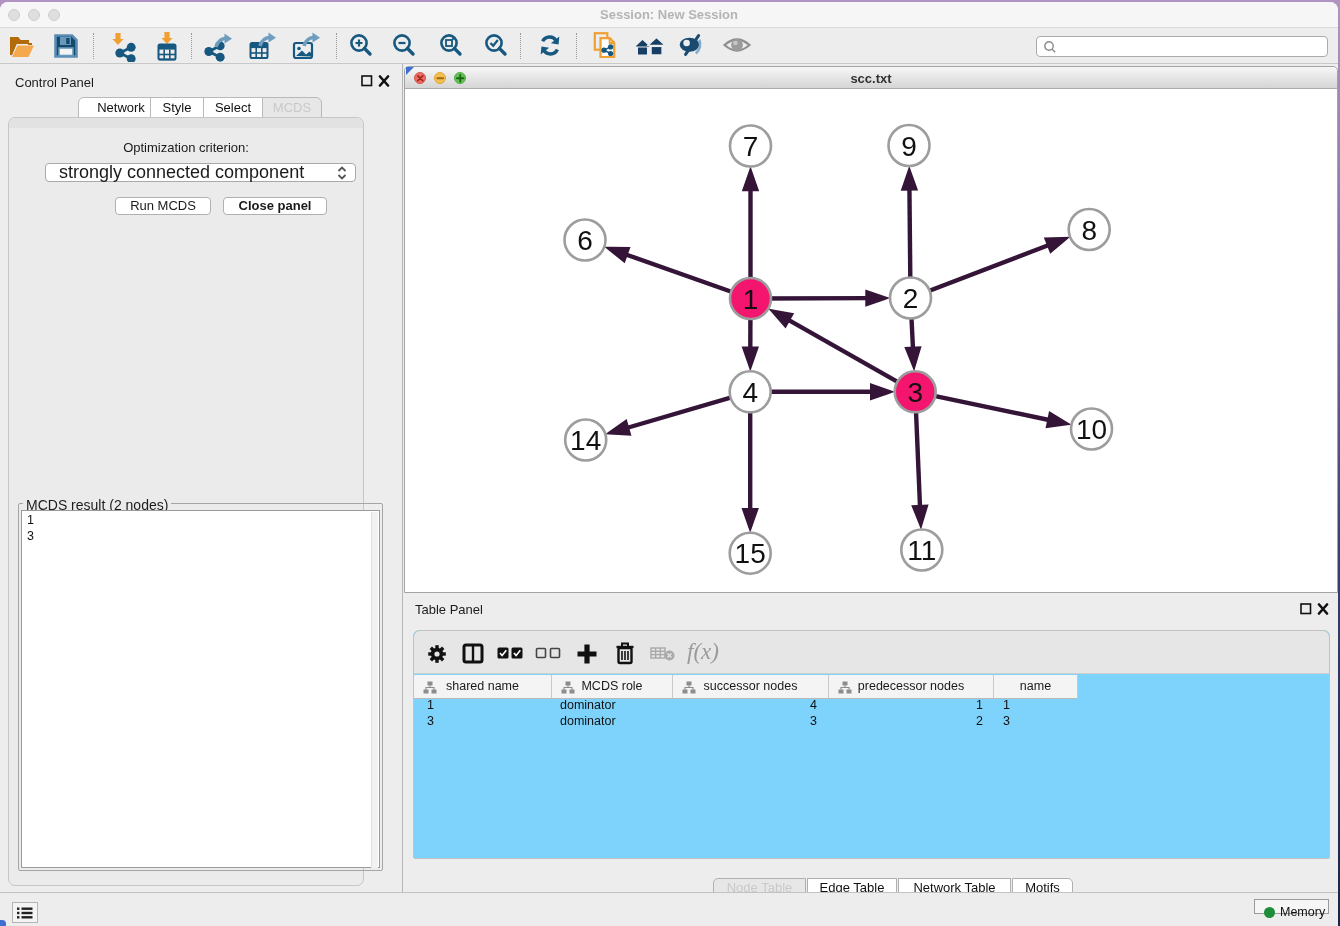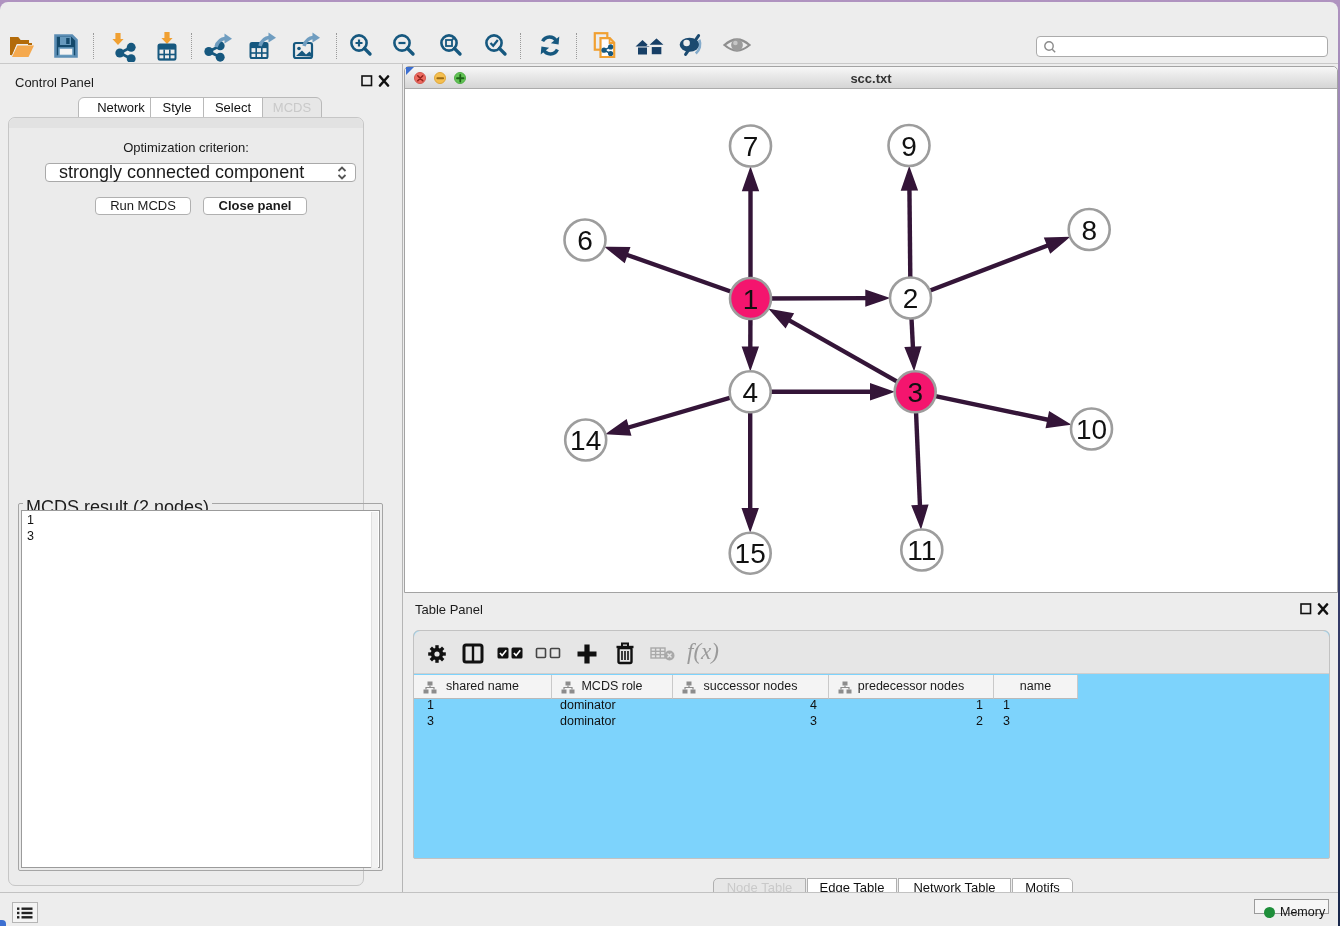--- a/index.html
+++ b/index.html
@@ -27,25 +27,25 @@
 .paneltitle { font-size:13px; color:#1c1c1c; }
 #cptabs { position:absolute; top:33px; left:0; width:403px; }
 .tab { position:absolute; top:0; height:21px; background:#fff; border:1px solid #b9b9b9;
   font-size:13px; color:#111; text-align:center; line-height:19px; }
 #cpinner { position:absolute; left:8px; top:53px; width:356px; height:769px;
   background:#ebebeb; border:1px solid #c6c6c6; border-radius:7px; }
 #combo { position:absolute; left:36px; top:45px; width:311px; height:19px; background:#fff;
   border:1px solid #a9a9a9; border-radius:4px; font-size:18px; color:#1a1a1a; line-height:17px;
   padding-left:13px; }
 .btn { position:absolute; top:79px; height:18px; background:#fff; border:1px solid #b0b0b0;
-  border-radius:4px; font-size:13px; color:#1a1a1a; text-align:center; line-height:16px; }
+  border-radius:4px; font-size:13px; color:#1a1a1a; text-align:center; line-height:16px;margin-left:20px; }
 #fieldset { position:absolute; left:9px; top:385px; width:365px; height:368px;
   border:1px solid #a5a5a5; border-radius:2px; }
 #fieldlegend { position:absolute; left:4px; top:-7px; background:#ebebeb; padding:0 3px;
-  font-size:18px; color:#1c1c1c; }
+  font-size:14px; color:#1c1c1c; }
 #resultbox { position:absolute; left:2px; top:6px; width:359px; height:358px; background:#fff;
   border:1px solid #9b9b9b; font-size:12.5px; color:#111; line-height:15.8px; padding:2px 0 0 5px; }
 #rscroll { position:absolute; right:1px; top:1px; width:7px; height:356px; background:#f2f2f2;
   border-left:1px solid #e0e0e0; }
 
 #netwin { position:absolute; left:404px; top:64px; width:934px; height:527px;
   background:#fff; border:1px solid #a3a3a3; border-radius:5px 5px 0 0; }
 #nettitle { position:absolute; left:0; top:0; width:932px; height:22px;
   background:linear-gradient(180deg,#f7f7f7,#d5d5d5); border-bottom:1px solid #ababab;
   border-radius:5px 5px 0 0; }
@@ -67,20 +67,26 @@
 #statusbar { position:absolute; left:0; top:890px; width:1338px; height:36px; background:#ededed;
   border-top:1px solid #c2c2c2; }
 #memory { position:absolute; left:1254px; top:6px; width:75px; height:15px; background:#f6f6f6;
   border:1px solid #9b9b9b; font-size:12.5px; color:#111; }
 #listbtn { position:absolute; left:12px; top:9px; width:26px; height:21px; background:#f4f4f4;
   border:1px solid #b5b5b5; }
 svg { display:block; }
 </style></head>
 <body>
 <div id="app">
+ <div id="titlebar">
+   <div class="tl" style="left:8px;"></div>
+   <div class="tl" style="left:28px;"></div>
+   <div class="tl" style="left:48px;"></div>
+   <div id="wtitle">Session: New Session</div>
+ </div>
  <div id="toolbar">
    <svg class="abs" style="left:8px;top:4px;" width="28" height="27" viewBox="0 0 28 27">
         <path d="M2 4 L10 4 L12.5 7 L20 7 L20 12 L24 12 L24 10 L9 10 L4 22 L2 22 Z" fill="#b36b0a"></path>
         <path d="M2 4 L10 4 L12.5 7 L21 7 L21 11 L8.5 11 L3.5 22.5 L2 21 Z" fill="#b36b0a"></path>
         <path d="M9.5 12.5 L26 12.5 L20.5 24 L4 24 Z" fill="#f5a94e"></path>
       </svg>
    <svg class="abs" style="left:54px;top:5px;" width="24" height="24" viewBox="0 0 24 24">
         <path d="M1.5 1.5 L18 1.5 L22.5 6 L22.5 22.5 L1.5 22.5 Z" fill="#14496b" stroke="#5b8db4" stroke-width="2.6"></path>
         <rect x="6" y="3" width="11" height="8" fill="#6699bd"></rect>
         <rect x="12.2" y="4" width="3.4" height="6" fill="#14496b"></rect>

